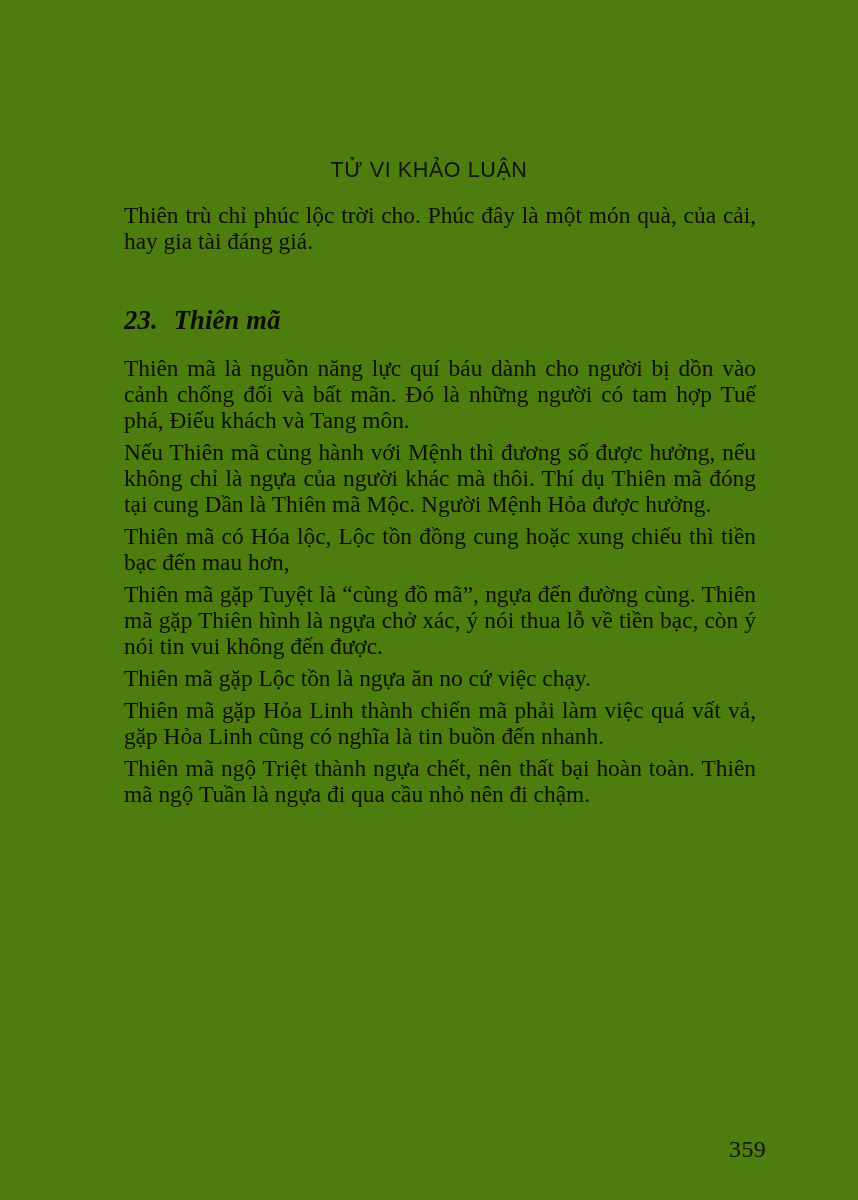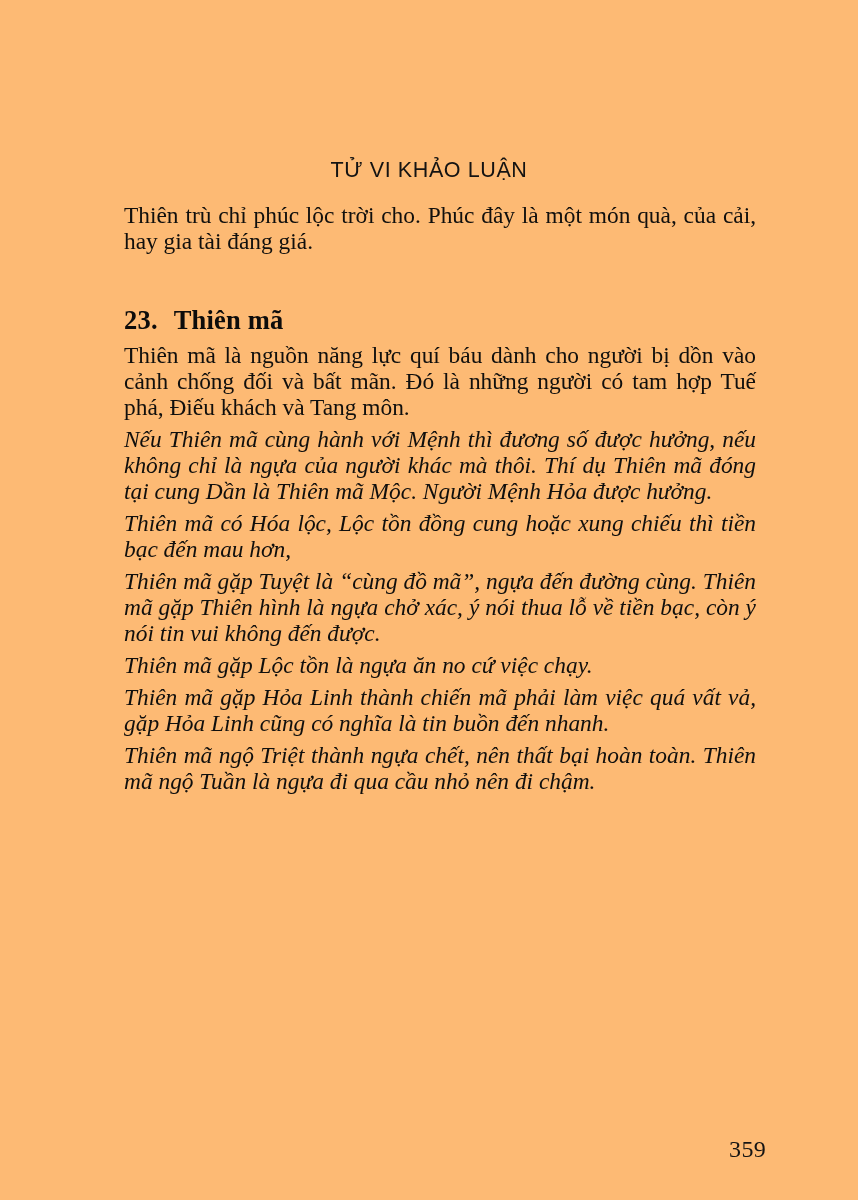--- a/index.html
+++ b/index.html
@@ -12,21 +12,21 @@
     height: 1200px;
     position: relative;
     overflow: hidden;
     font-family: "Liberation Serif", "DejaVu Serif", serif;
     color: #100f0d;
   }
 
   .page {
     position: absolute;
     inset: 0;
-    background: #fdba74;
+    background: #4d7c0f;
   }
 
   
   .running-header {
     position: absolute;
     top: 158px;
     left: 0;
     width: 858px;
     text-align: center;
     font-family: "Liberation Sans", "DejaVu Sans", sans-serif;
@@ -57,35 +57,36 @@
 
   .para.last-line-natural {
     text-align-last: left;
   }
 
   
   .section-gap { height: 44px; }
 
   .section-heading {
     font-size: 26.5px;
+    font-style: italic;
     font-weight: bold;
     line-height: 32px;
-    margin: 0 0 6px 0;
+    margin: 0 0 19px 0;
     letter-spacing: 0.2px;
     color: #0d0c0b;
   }
   .section-heading .num { margin-right: 16px; }
 
   .para.underlined {
     text-decoration: underline;
     text-underline-offset: 3px;
     text-decoration-thickness: 1.6px;
   }
 
-  .para.spaced-above { margin-top: 3px; font-style: italic; }
+  .para.spaced-above { margin-top: 3px; }
 
   
   .page-number {
     position: absolute;
     right: 92px;
     bottom: 37px;
     font-family: Liberation Serif, serif;
     font-size: 24px;
     color: #151413;
     letter-spacing: 0.3px;

